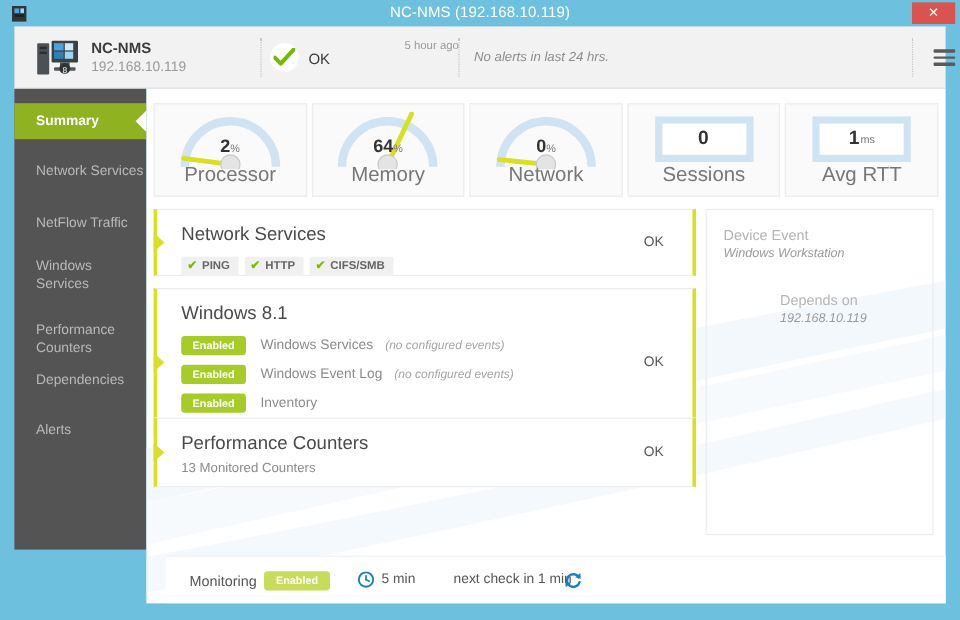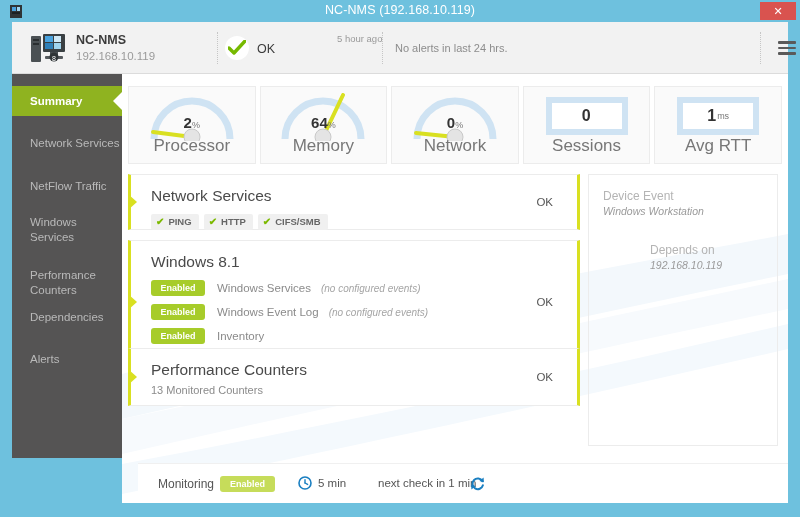--- a/index.html
+++ b/index.html
@@ -78,21 +78,21 @@
   .status-label {
     position: absolute; left: 245px; top: 20px;
     font-size: 12.5px; color: #3b3b3b;
   }
   .status-ago {
     position: absolute; left: 325px; top: 11px;
     font-size: 9.5px; color: #9a9a9a;
   }
   .no-alerts {
     position: absolute; left: 383px; top: 20px;
-    font-size: 11px; color: #8d8d8d; 
+    font-size: 11px; color: #8d8d8d; font-style: italic;
   }
   .hamburger {
     position: absolute; left: 766px; top: 19px;
     width: 18px; height: 14px; cursor: pointer;
   }
   .hamburger i {
     display: block; height: 2.6px; background: #5a5a5a;
     margin-bottom: 3px; border-radius: 1px;
   }
   .hamburger i:last-child { margin-bottom: 0; }

